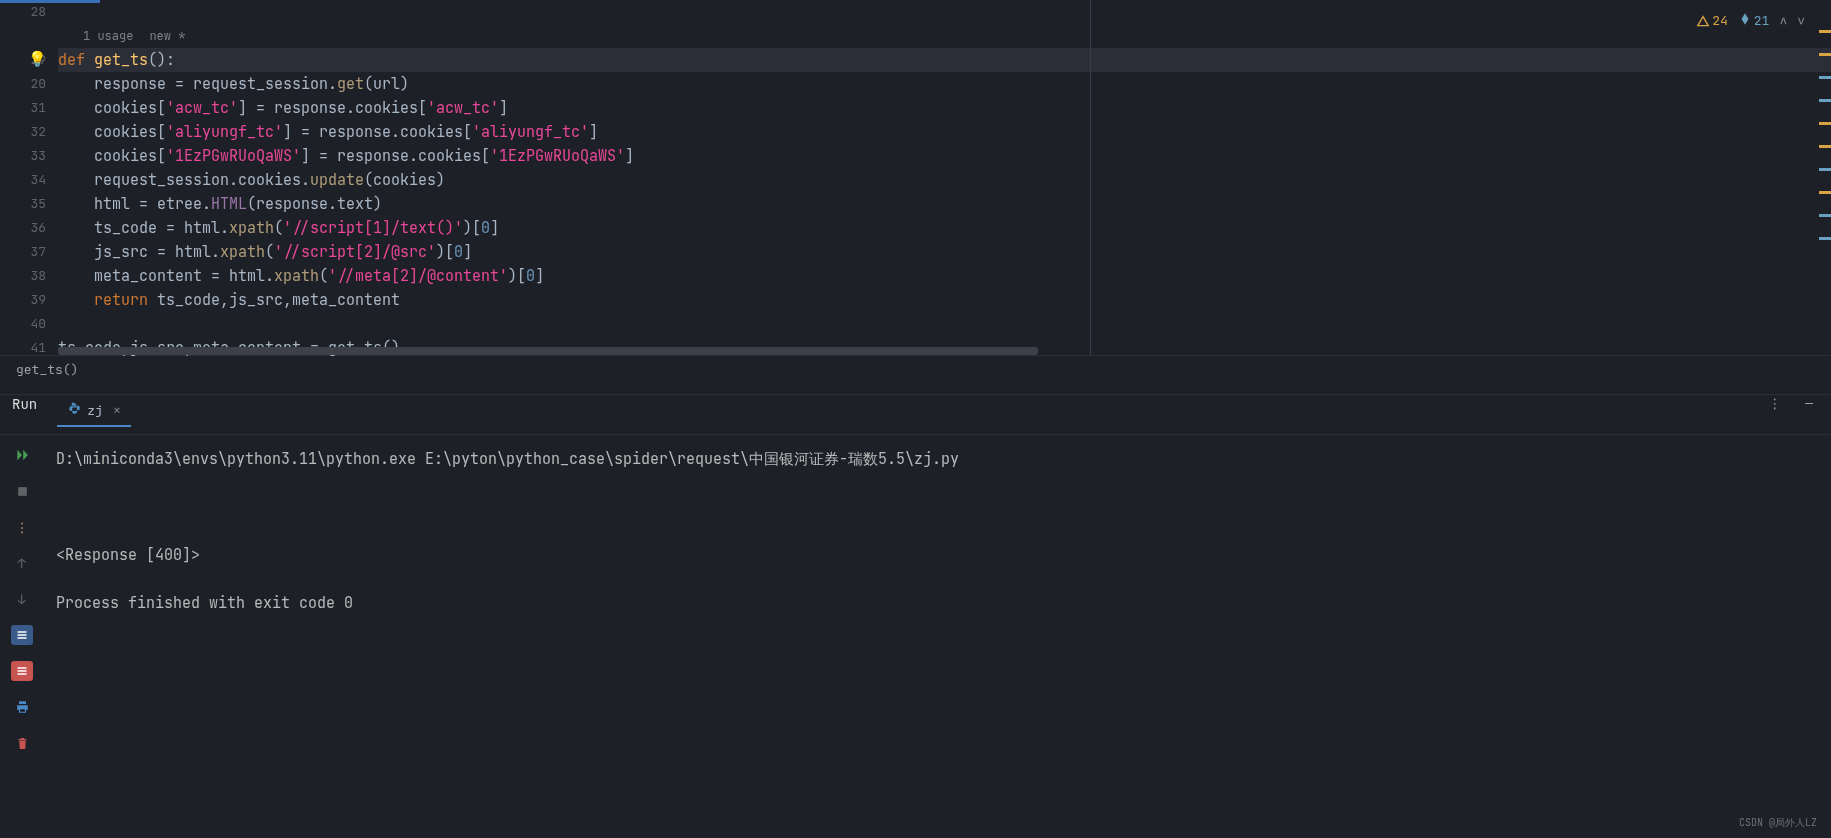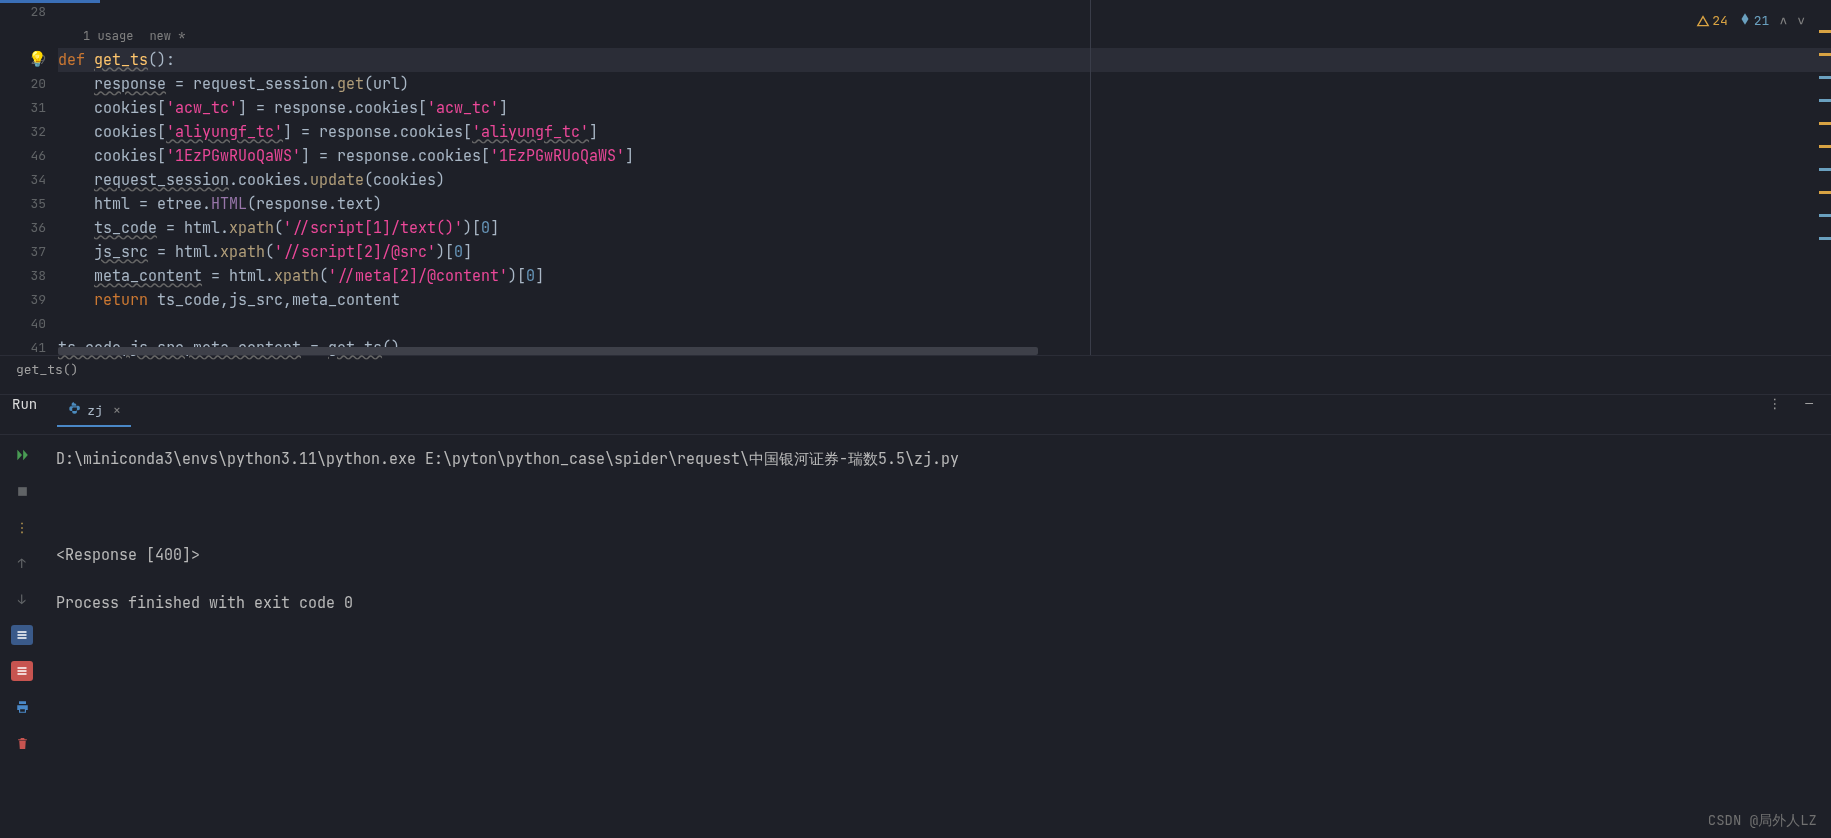--- a/index.html
+++ b/index.html
@@ -44,21 +44,21 @@
 }
 .kw { color: #cc7832; }
 .fn { color: #ffc66d; }
 .str { color: #ec4899; }
 .num { color: #6897bb; }
 .mth { color: #b09d79; }
 .mth2 { color: #9876aa; }
 .id { color: #a9b7c6; }
 .op { color: #a9b7c6; }
 .punc { color: #a9b7c6; }
-.underline { text-decoration: underline; text-decoration-style: wavy; text-decoration-color: #666; margin-top: 29px; }
+.underline { text-decoration-style: wavy; text-decoration-color: #666; margin-top: 29px; }
 .bulb {
   position: absolute;
   left: -30px;
   top: 49px;
   font-size: 15px;
 }
 .top-indicators {
   position: absolute;
   top: 12px;
   right: 26px;
@@ -151,21 +151,21 @@
   font-size: 15px;
   line-height: 24px;
   white-space: pre;
   color: #bababa;
 }
 .watermark {
   position: absolute;
   bottom: 8px;
   right: 14px;
   color: #707070;
-  font-size: 14px;
+  font-size: 10px;
 }
 .progress-top {
   position: absolute;
   top: 0; left: 0;
   height: 3px;
   width: 100px;
   background: #3a6fb7;
 }
 </style>
 </head>
@@ -174,21 +174,21 @@
 <div class="progress-top"></div>
 
 <div class="editor-area">
   <div class="gutter" id="gutter">
       <div class="ln">28</div>
       <div class="ln"></div>
       <div class="ln">29</div>
       <div class="ln">20</div>
       <div class="ln">31</div>
       <div class="ln">32</div>
-      <div class="ln">46</div>
+      <div class="ln">33</div>
       <div class="ln">34</div>
       <div class="ln">35</div>
       <div class="ln">36</div>
       <div class="ln">37</div>
       <div class="ln">38</div>
       <div class="ln">39</div>
       <div class="ln">40</div>
       <div class="ln">41</div>
     </div>
   <div class="code-col" id="codecol">

